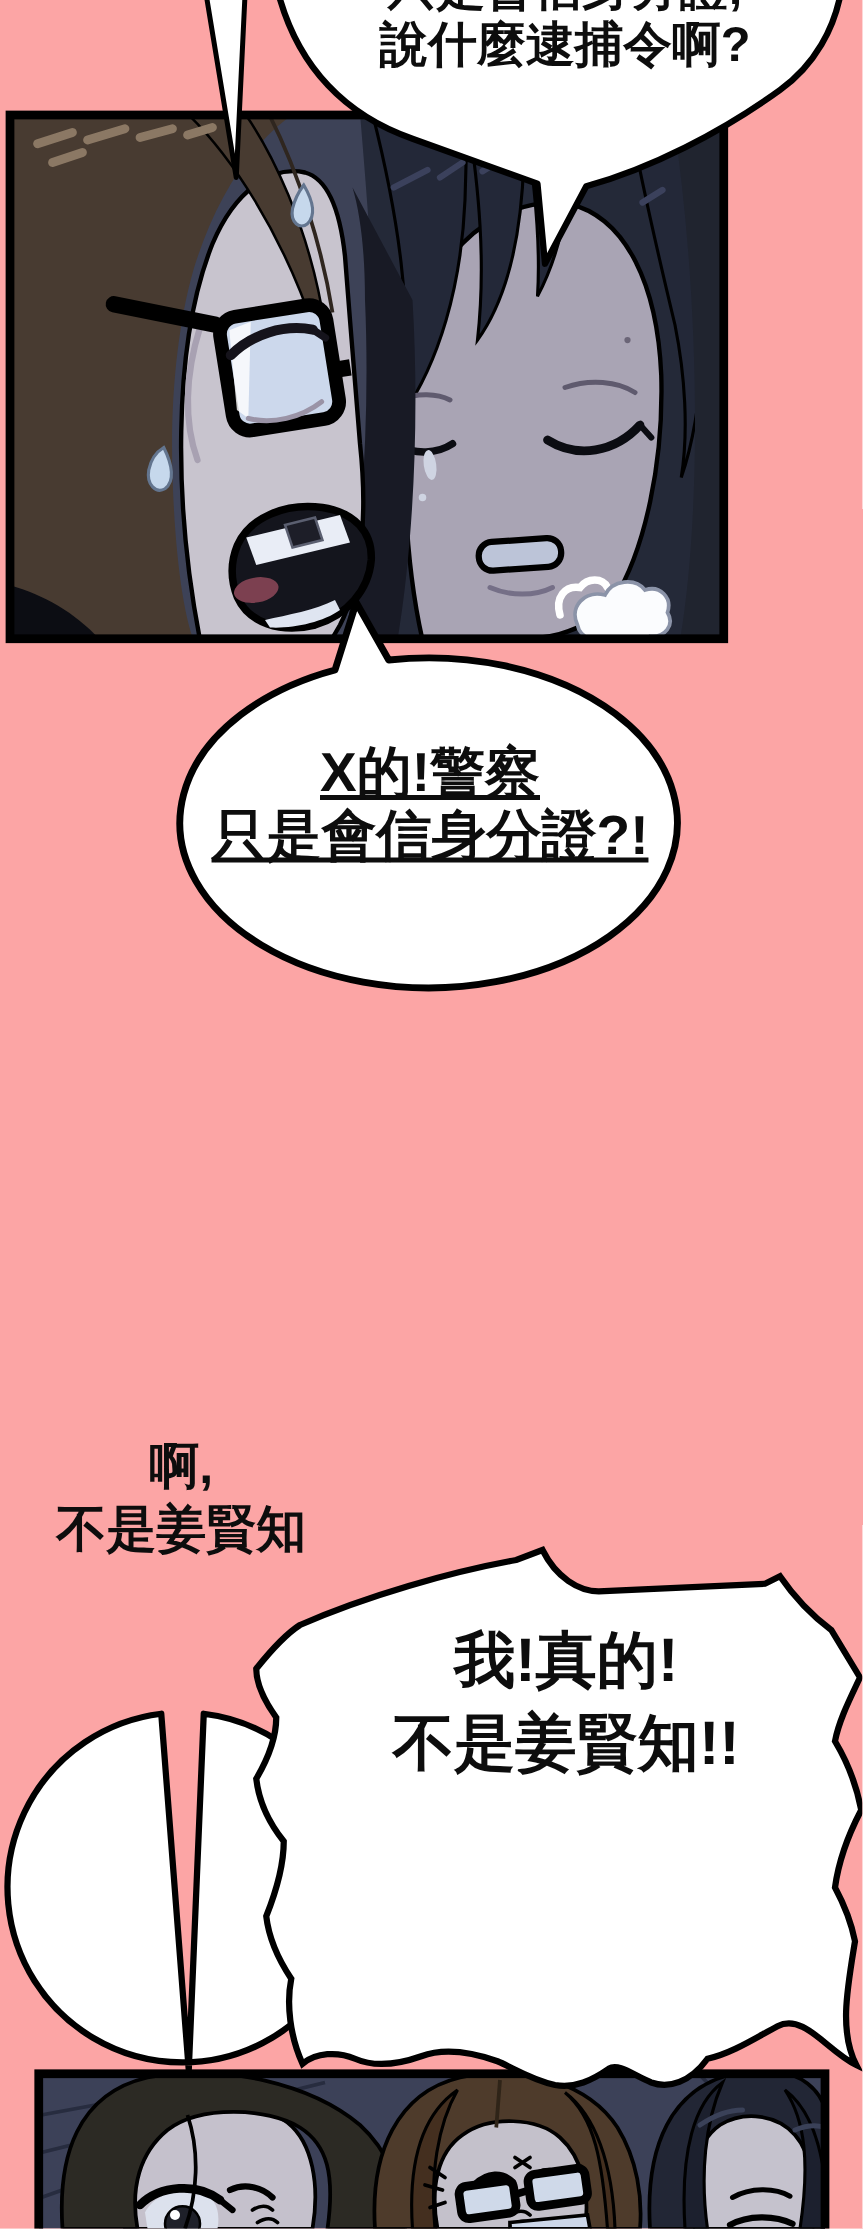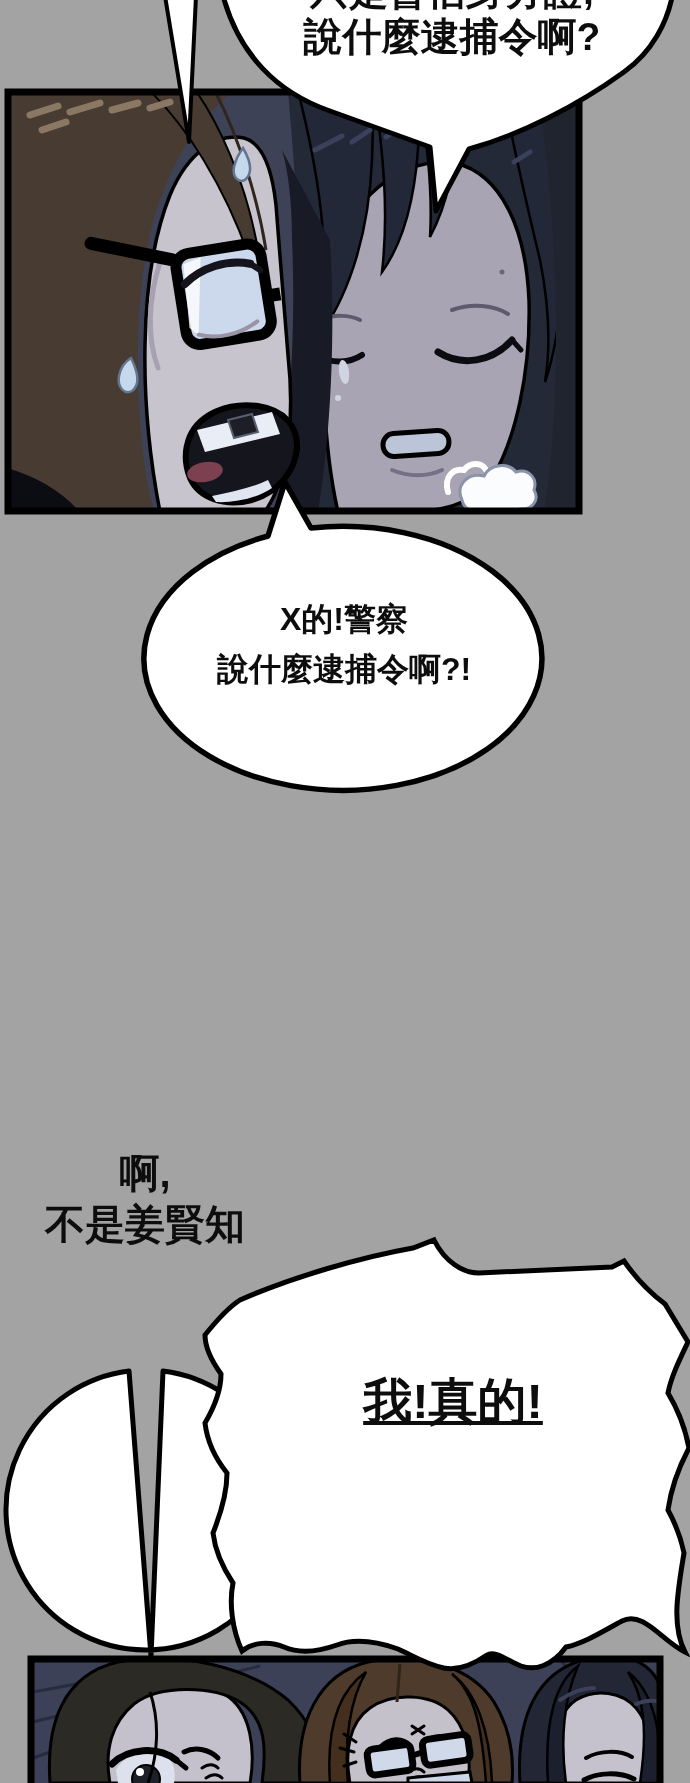--- a/index.html
+++ b/index.html
@@ -1,24 +1,24 @@
 <!DOCTYPE html>
 <html><head>
 <meta charset="utf-8">
 <style>
   html,body{margin:0;padding:0;background:#ffffff;}
-  .page{position:relative;width:690px;height:1783px;background:#a3a3a3;overflow:hidden;
+  .page{position:relative;width:690px;height:1783px;background:#fca5a5;overflow:hidden;
         font-family:"Liberation Sans",sans-serif;}
   .art{position:absolute;left:0;top:0;}
   .btxt{position:absolute;transform:translateX(-50%);text-align:center;
         font-weight:bold;color:#0d0d0d;white-space:nowrap;letter-spacing:0;}
   .t-top{left:452px;top:-32px;font-size:39px;line-height:46px;}
-  .t-shout{left:344px;top:594px;font-size:32px;line-height:50px;}
+  .t-shout{left:344px;top:594px;font-size:44px;line-height:50px;text-decoration:underline;}
   .t-calm{left:145px;top:1148px;font-size:40px;line-height:51px;}
-  .t-spiky{left:453px;top:1368px;font-size:49px;line-height:66px;text-decoration:underline;}
+  .t-spiky{left:453px;top:1296px;font-size:49px;line-height:66px;}
 </style>
 </head>
 <body>
 
 <div class="page">
 
   <svg class="art" width="690" height="1783" viewBox="0 0 690 1783">
     <defs>
       <clipPath id="clipP1">
           <rect x="8" y="92" width="571" height="419"></rect>
@@ -203,25 +203,26 @@
              C 217,1320 229,1307 240,1300 Z" fill="#ffffff" stroke="#000" stroke-width="5" stroke-linejoin="miter" stroke-miterlimit="6"></path>
   </svg>
 
   <div class="btxt t-top">
     <div>只是會信身分證,</div>
     <div>說什麼逮捕令啊?</div>
   </div>
 
   <div class="btxt t-shout">
     <div>X的!警察</div>
-    <div>說什麼逮捕令啊?!</div>
+    <div>只是會信身分證?!</div>
   </div>
 
   <div class="btxt t-calm">
     <div>啊,</div>
     <div>不是姜賢知</div>
   </div>
 
   <div class="btxt t-spiky">
     <div>我!真的!</div>
+    <div>不是姜賢知!!</div>
   </div>
 
 </div>
 
 </body></html>

